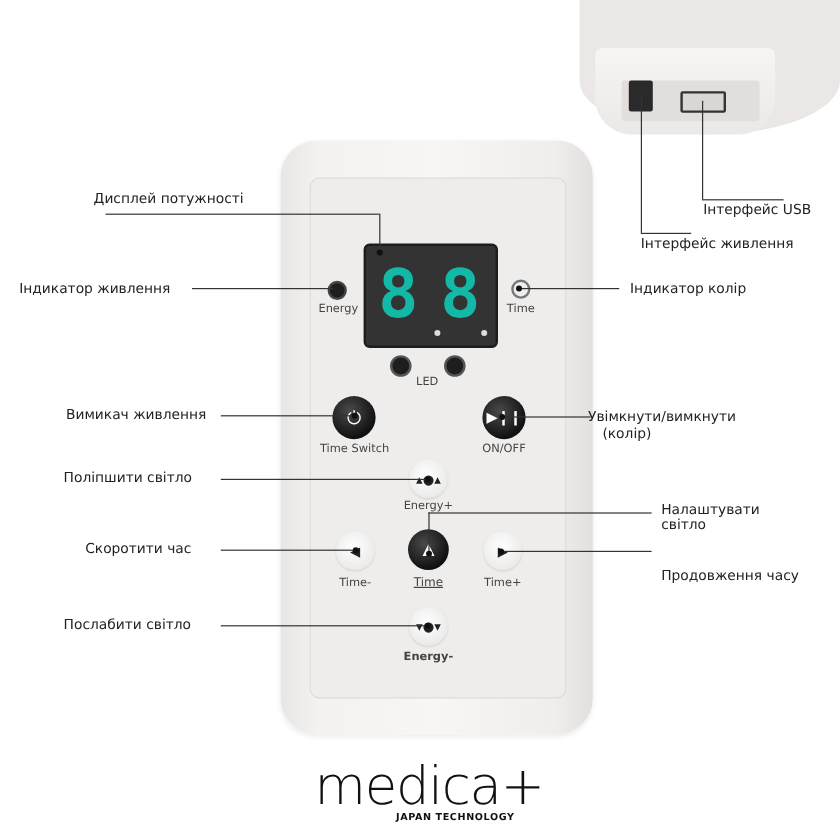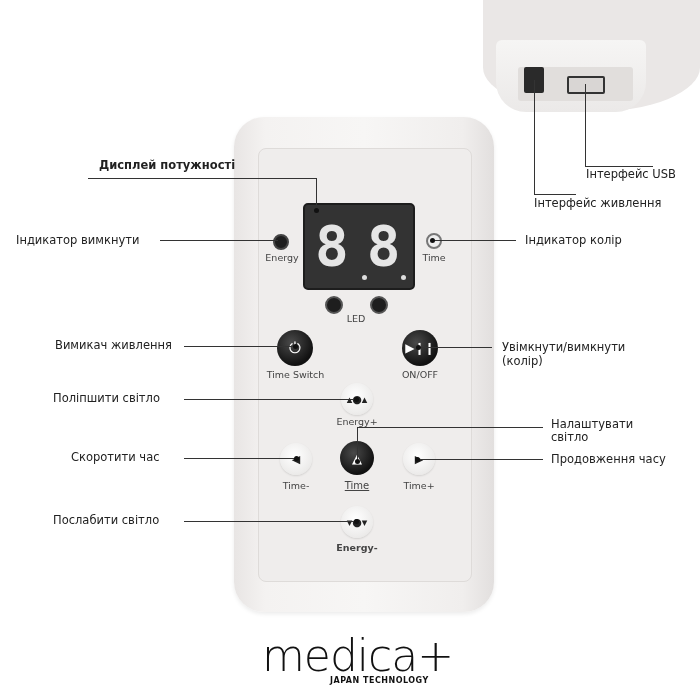--- a/index.html
+++ b/index.html
@@ -2,21 +2,21 @@
 <html><head>
 <meta charset="utf-8">
 <style>
   html,body{margin:0;padding:0;background:#ffffff;}
   body{width:700px;height:700px;position:relative;overflow:hidden;font-family:"DejaVu Sans",sans-serif;color:#222;}
   .abs{position:absolute;}
   
   .device{left:234px;top:117px;width:260px;height:495px;border-radius:30px;background:linear-gradient(90deg,#e8e5e4 0%,#f4f2f1 12%,#f7f6f5 50%,#f0eeed 88%,#e2dfde 100%);box-shadow:0 2px 4px rgba(0,0,0,0.08);}
   .panel{left:258px;top:148px;width:212px;height:432px;border-radius:8px;background:#efedec;border:1px solid #dedbd9;}
   .display{left:303px;top:203px;width:108px;height:83px;background:#333;border-radius:5px;border:2px solid #1d1d1d;}
-  .digit{font-family:"DejaVu Sans Mono",monospace;font-size:56px;color:#e5e5e5;font-weight:bold;letter-spacing:4px;top:8px;left:10px;}
+  .digit{font-family:"DejaVu Sans Mono",monospace;font-size:56px;color:#14b8a6;font-weight:bold;letter-spacing:4px;top:8px;left:10px;}
   .dp{width:5px;height:5px;border-radius:50%;background:#ddd;}
   .led{width:14px;height:14px;border-radius:50%;background:#1e1e1e;border:2px solid #555;}
   .small-label{font-size:9.5px;color:#444;text-align:center;}
   .btn-dark{width:36px;height:36px;border-radius:50%;background:radial-gradient(circle at 40% 35%,#4a4a4a,#111 70%);display:flex;align-items:center;justify-content:center;color:#fff;font-size:15px;}
   .btn-light{width:32px;height:32px;border-radius:50%;background:radial-gradient(circle at 45% 40%,#ffffff,#ecebea 70%,#dcdad8 100%);display:flex;align-items:center;justify-content:center;color:#222;font-size:11px;box-shadow:0 1px 2px rgba(0,0,0,0.12);}
   .callout{font-size:11.5px;color:#222;white-space:nowrap;line-height:14px;}
   .hline{height:1px;background:#333;}
   .vline{width:1px;background:#333;}
   .dot{width:5px;height:5px;border-radius:50%;background:#111;}
   
@@ -92,26 +92,26 @@
 <div class="abs btn-light" style="left:403px;top:443px;">
   <span>▶</span>
 </div>
 <div class="abs small-label" style="left:395px;top:480px;width:48px;">Time+</div>
 
 <div class="abs btn-light" style="left:341px;top:506px;">
   <span>▾●▾</span>
 </div>
 <div class="abs small-label" style="left:328px;top:542px;width:58px;font-weight:bold;">Energy-</div>
 
-<div class="abs callout" style="left:99px;top:158px;font-weight:bold;">Дисплей потужності</div>
+<div class="abs callout" style="left:78px;top:158px;">Дисплей потужності</div>
 <div class="abs hline" style="left:88px;top:178px;width:228px;"></div>
 <div class="abs vline" style="left:316px;top:178px;height:32px;"></div>
 <div class="abs dot" style="left:314px;top:208px;"></div>
 
-<div class="abs callout" style="left:16px;top:233px;">Індикатор вимкнути</div>
+<div class="abs callout" style="left:16px;top:233px;">Індикатор живлення</div>
 <div class="abs hline" style="left:160px;top:240px;width:118px;"></div>
 
 <div class="abs callout" style="left:55px;top:338px;">Вимикач живлення</div>
 <div class="abs hline" style="left:184px;top:346px;width:111px;"></div>
 <div class="abs dot" style="left:293px;top:344px;"></div>
 
 <div class="abs callout" style="left:53px;top:391px;">Поліпшити світло</div>
 <div class="abs hline" style="left:184px;top:399px;width:172px;"></div>
 <div class="abs dot" style="left:354px;top:397px;"></div>
 
@@ -122,27 +122,27 @@
 <div class="abs callout" style="left:53px;top:513px;">Послабити світло</div>
 <div class="abs hline" style="left:184px;top:521px;width:172px;"></div>
 <div class="abs dot" style="left:354px;top:519px;"></div>
 
 <div class="abs hline" style="left:432px;top:240px;width:84px;"></div>
 <div class="abs dot" style="left:430px;top:238px;"></div>
 <div class="abs callout" style="left:525px;top:233px;">Індикатор колір</div>
 
 <div class="abs hline" style="left:418px;top:347px;width:74px;"></div>
 <div class="abs dot" style="left:416px;top:345px;"></div>
-<div class="abs callout" style="left:502px;top:340px;">Увімкнути/вимкнути</div>
+<div class="abs callout" style="left:490px;top:340px;">Увімкнути/вимкнути</div>
 <div class="abs callout" style="left:502px;top:354px;">(колір)</div>
 
 <div class="abs vline" style="left:357px;top:427px;height:34px;"></div>
 <div class="abs hline" style="left:357px;top:427px;width:186px;"></div>
 <div class="abs dot" style="left:355px;top:459px;"></div>
 <div class="abs callout" style="left:551px;top:417px;">Налаштувати</div>
 <div class="abs callout" style="left:551px;top:430px;">світло</div>
 
 <div class="abs hline" style="left:417px;top:459px;width:126px;"></div>
 <div class="abs dot" style="left:415px;top:457px;"></div>
-<div class="abs callout" style="left:551px;top:452px;">Продовження часу</div>
+<div class="abs callout" style="left:551px;top:472px;">Продовження часу</div>
 
 <div class="abs brand" style="left:262px;top:630px;">medica+</div>
 <div class="abs brand-sub" style="left:330px;top:676px;">JAPAN TECHNOLOGY</div>
 
 </body></html>

